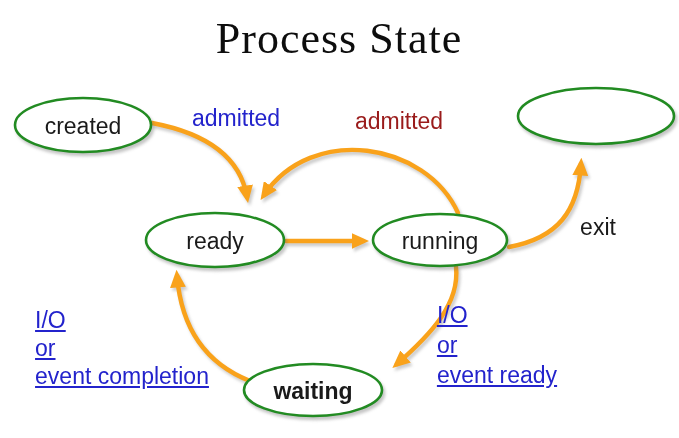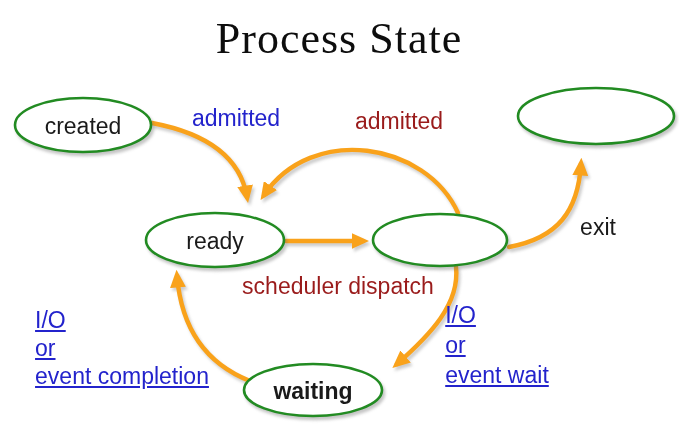--- a/index.html
+++ b/index.html
@@ -73,32 +73,32 @@
       <ellipse class="state-ellipse" cx="440" cy="240" rx="67" ry="26"></ellipse>
       <ellipse class="state-ellipse" cx="313" cy="390" rx="69" ry="26"></ellipse>
       <ellipse class="state-ellipse" cx="596" cy="116" rx="78" ry="28"></ellipse>
     </g>
   </svg>
 
   <div class="txt title" style="left:339px;top:38px;">Process State</div>
 
   <div class="txt" style="left:83px;top:126px;">created</div>
   <div class="txt" style="left:215px;top:241px;">ready</div>
+  <div class="txt" style="left:440px;top:241px;">running</div>
   <div class="txt" style="left:313px;top:391px;font-weight:bold;">waiting</div>
 
   <div class="txt blue" style="left:236px;top:118px;">admitted</div>
   <div class="txt red" style="left:399px;top:121px;">admitted</div>
-  <div class="txt red" style="left:338px;top:286px;">scheduler dispatch</div>
   <div class="txt" style="left:598px;top:227px;">exit</div>
 
   <div class="txt blue block" style="left:122px;top:348px;">
     <div>I/O</div>
     <div>or</div>
     <div>event completion</div>
   </div>
 
   <div class="txt blue block wide" style="left:497px;top:345px;">
     <div>I/O</div>
     <div>or</div>
-    <div>event wait</div>
+    <div>event ready</div>
   </div>
 
 </div>
 
 </body></html>

